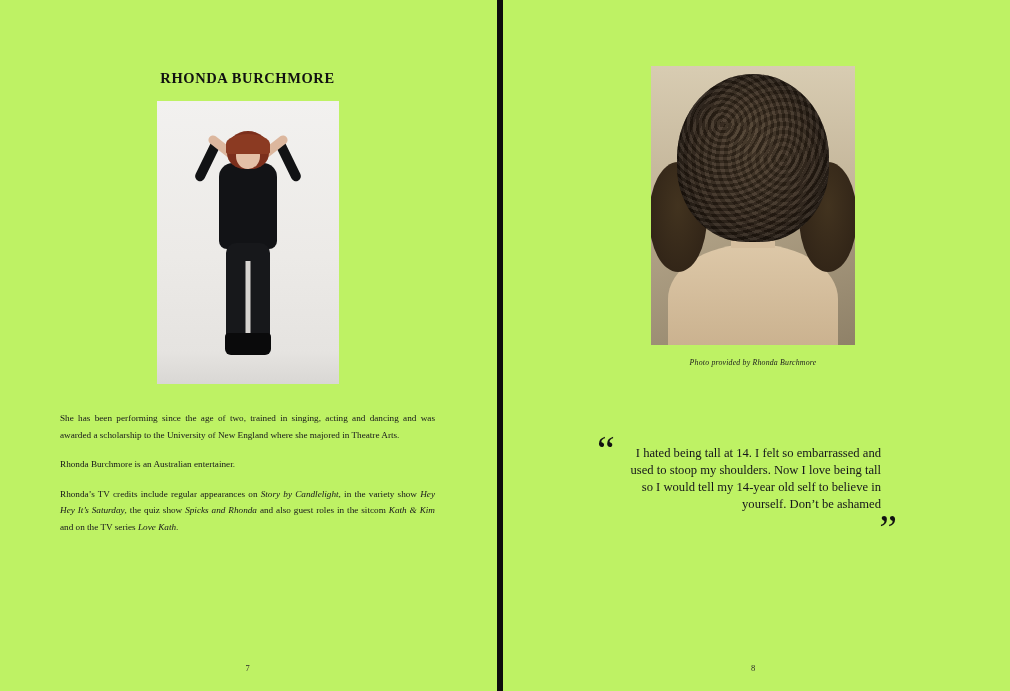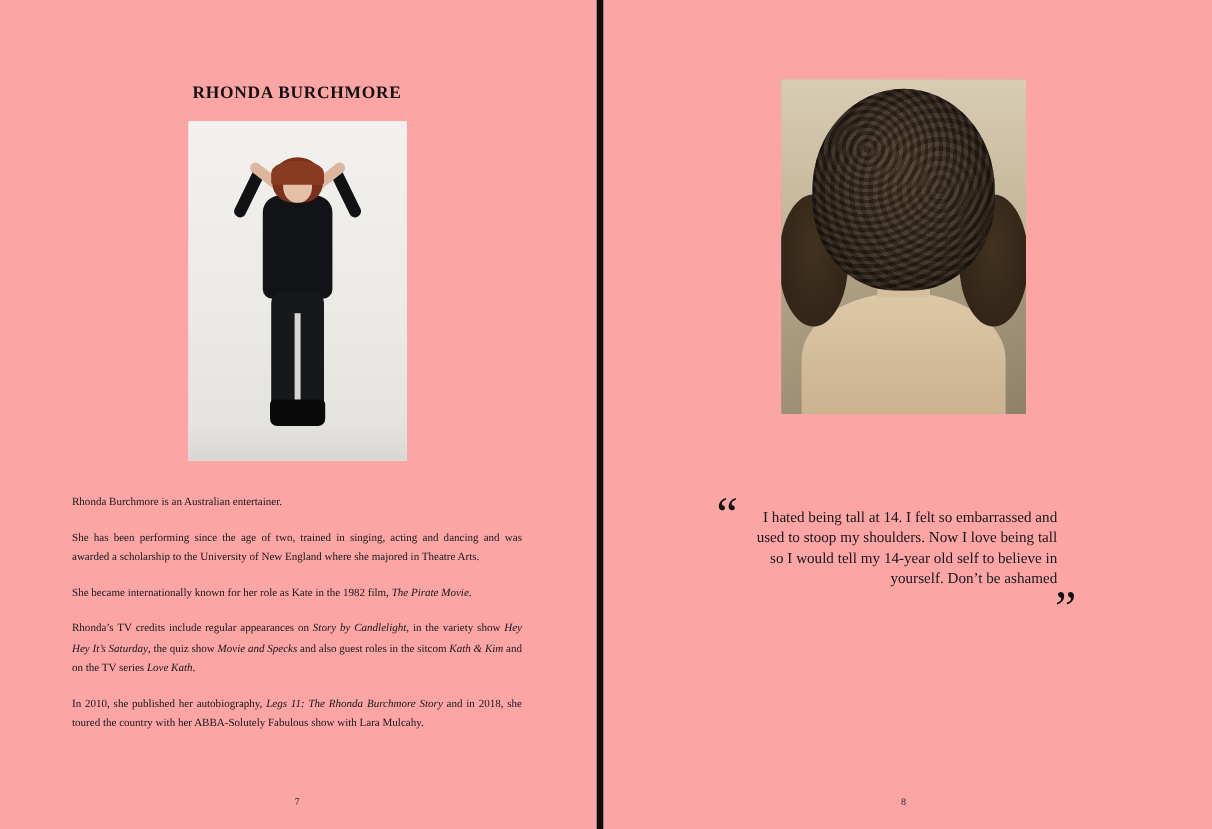--- a/index.html
+++ b/index.html
@@ -18,21 +18,21 @@
   .spread {
     display: flex;
     width: 1010px;
     height: 691px;
     position: relative;
   }
   .page {
     position: relative;
     height: 691px;
     box-sizing: border-box;
-    background: #fca5a5;
+    background: #bef264;
   }
   .page-left {
     width: 497px;
   }
   .gutter {
     width: 6px;
     height: 691px;
     background: #0d0d0d;
     flex: 0 0 6px;
   }
@@ -335,25 +335,23 @@
           <div class="fig fig-legs"></div>
           <div class="fig fig-gap"></div>
           <div class="fig fig-boots"></div>
           <div class="fig fig-hair"></div>
           <div class="fig fig-face"></div>
           <div class="fig fig-hair2"></div>
         </div>
       </div>
 
       <div class="body-copy">
+        <p>She has been performing since the age of two, trained in singing, acting and dancing and was awarded a scholarship to the University of New England where she majored in Theatre Arts.</p>
         <p>Rhonda Burchmore is an Australian entertainer.</p>
-        <p>She has been performing since the age of two, trained in singing, acting and dancing and was awarded a scholarship to the University of New England where she majored in Theatre Arts.</p>
-        <p>She became internationally known for her role as Kate in the 1982 film, <em>The Pirate Movie</em>.</p>
-        <p>Rhonda’s TV credits include regular appearances on <em>Story by Candlelight</em>, in the variety show <em>Hey Hey It’s Saturday</em>, the quiz show <em>Movie and Specks</em> and also guest roles in the sitcom <em>Kath &amp; Kim</em> and on the TV series <em>Love Kath</em>.</p>
-        <p>In 2010, she published her autobiography, <em>Legs 11: The Rhonda Burchmore Story</em> and in 2018, she toured the country with her ABBA-Solutely Fabulous show with Lara Mulcahy.</p>
+        <p>Rhonda’s TV credits include regular appearances on <em>Story by Candlelight</em>, in the variety show <em>Hey Hey It’s Saturday</em>, the quiz show <em>Spicks and Rhonda</em> and also guest roles in the sitcom <em>Kath &amp; Kim</em> and on the TV series <em>Love Kath</em>.</p>
       </div>
 
       <div class="folio">7</div>
     </div>
   </div>
 
   <div class="gutter"></div>
 
   <div class="page page-right">
     <div class="right-inner">
@@ -369,20 +367,21 @@
           <div class="p2-face"></div>
           <div class="p2-eye l"></div>
           <div class="p2-eye r"></div>
           <div class="p2-lips"></div>
           <div class="p2-hair">
               <div class="p2-hair-tex"></div>
             </div>
         </div>
       </div>
 
+      <div class="photo-caption">Photo provided by Rhonda Burchmore</div>
 
       <div class="pullquote">
         <span class="quote-mark quote-open">“</span>
         <div class="qtext">I hated being tall at 14. I felt so embarrassed and used to stoop my shoulders. Now I love being tall so I would tell my 14-year old self to believe in yourself. Don’t be ashamed</div>
         <span class="quote-mark quote-close">”</span>
       </div>
 
       <div class="folio">8</div>
     </div>
   </div>

